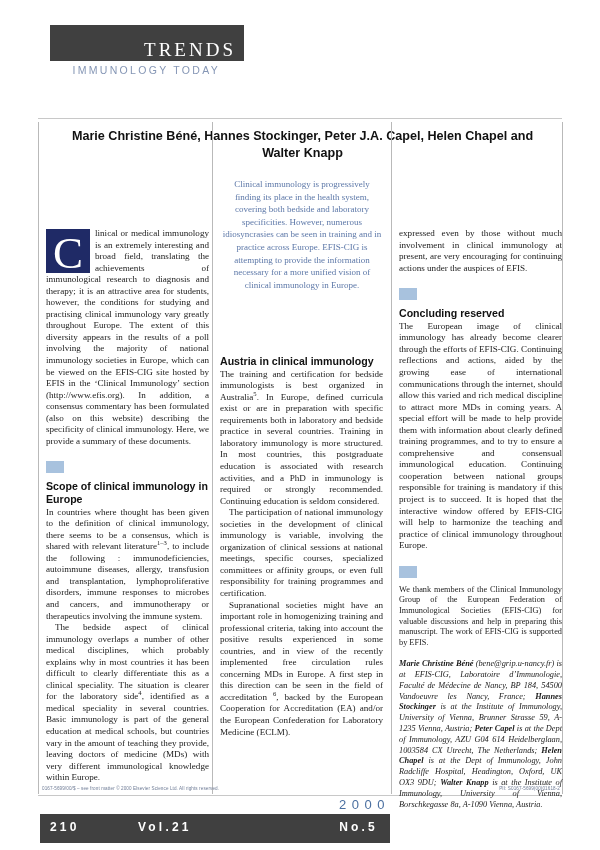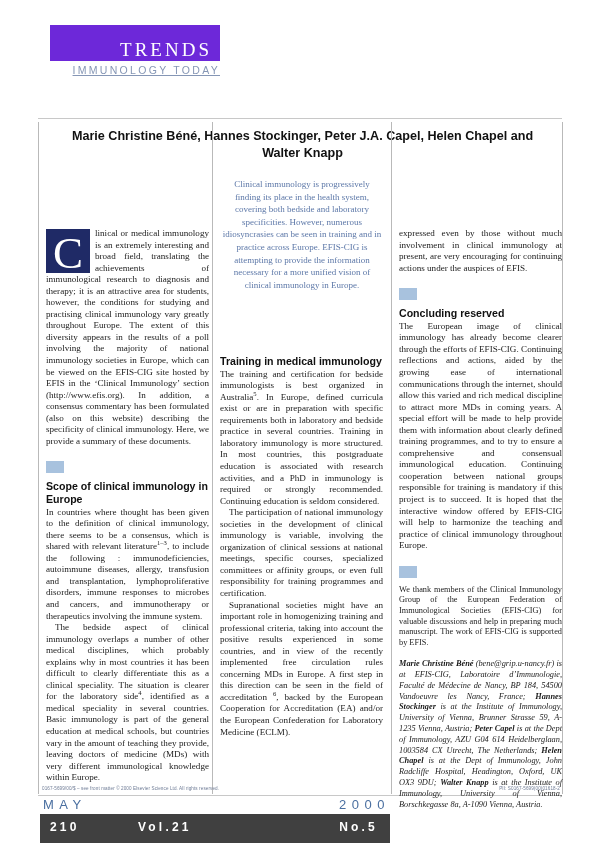--- a/index.html
+++ b/index.html
@@ -25,44 +25,43 @@
   }
 
   
   .masthead {
     position: absolute;
     left: 50px;
     top: 25px;
     width: 170px;
   }
   .brand-box {
-    background: #6d28d9;
+    background: #404040;
     height: 36px;
-    width: 170px;
+    width: 194px;
     position: relative;
   }
   .brand-word {
     position: absolute;
     right: 8px;
     bottom: 2px;
     color: #ffffff;
     font-family: "Liberation Serif", serif;
     font-size: 19px;
     letter-spacing: 3.0px;
     line-height: 1;
   }
   .brand-sub {
     margin-top: 3px;
     color: #8596b5;
     font-family: "Liberation Sans", sans-serif;
     font-size: 10.5px;
     letter-spacing: 2.3px;
     text-align: right;
     width: 170px;
-    text-decoration: underline;
   }
 
   
   .title {
     position: absolute;
     left: 40px;
     top: 96px;
     width: 525px;
     text-align: center;
     font-family: "Liberation Sans", sans-serif;
@@ -264,41 +263,40 @@
     <p><span class="dropcap"><span>C</span></span><span>linical or medical immunology is an extremely interesting and broad field, translating the achievements of immunological research to diagnosis and therapy; it is an attractive area for students, however, the conditions for studying and practising clinical immunology vary greatly throughout Europe. The extent of this diversity appears in the results of a poll involving the majority of national immunology societies in Europe, which can be viewed on the EFIS-CIG site hosted by EFIS in the ‘Clinical Immunology’ section (http://www.efis.org). In addition, a consensus commentary has been formulated (also on this website) describing the specificity of clinical immunology. Here, we provide a summary of these documents.</span></p>
     <div class="spacer-lg"></div>
     <div class="sqmark"></div>
     <div class="secthead">Scope of clinical immunology in Europe</div>
     <p><span>In countries where thought has been given to the definition of clinical immunology, there seems to be a consensus, which is shared with relevant literature</span><sup>1–3</sup><span>, to include the following :  immunodeficiencies, autoimmune diseases, allergy, transfusion and transplantation, lymphoproliferative disorders, immune responses to microbes and cancers, and immunotherapy or therapeutics involving the immune system.</span></p>
     <p><span>The bedside aspect of clinical immunology overlaps a number of other medical disciplines, which probably explains why in most countries it has been difficult to clearly differentiate this as a clinical speciality. The situation is clearer for the laboratory  side</span><sup>4</sup><span>, identified as a medical speciality in several countries. Basic immunology is part of the general education at medical schools, but countries vary in the amount of teaching they provide, leaving doctors of medicine (MDs) with very different immunological knowledge within Europe.</span></p>
   </div>
 
   <div class="col col2">
     <div style="height:175px"></div>
-    <div class="secthead">Training in medical immunology</div>
+    <div class="secthead">Austria in clinical immunology</div>
     <p><span>The training and certification for bedside immunologists is best organized in Australia</span><sup>5</sup><span>. In Europe, defined curricula exist or are in preparation with specific requirements both in laboratory and bedside practice in several countries. Training in laboratory immunology is more structured. In most countries, this postgraduate education is associated with research activities, and a PhD in immunology is required or strongly recommended. Continuing education is seldom considered.</span></p>
     <p><span>The participation of national immunology societies in the development of clinical immunology is variable, involving the organization of clinical sessions at national meetings, specific courses, specialized committees or affinity groups, or even full responsibility for training programmes and certification.</span></p>
     <p><span>Supranational societies might have an important role in homogenizing training and professional criteria, taking into account the positive results experienced in some countries, and in view of the recently implemented free circulation rules concerning MDs in Europe. A first step in this direction can be seen in the field of accreditation  </span><sup>6</sup><span>, backed by the European Cooperation for Accreditation (EA) and/or the European Confederation for Laboratory Medicine (ECLM).</span></p>
   </div>
 
   <div class="col col3">
     <p><span>expressed even by those without much involvement in clinical immunology at present, are very encouraging for continuing actions under the auspices of EFIS.</span></p>
     <div class="spacer-lg"></div>
     <div class="sqmark"></div>
     <div class="secthead">Concluding reserved</div>
     <p><span>The European image of clinical immunology has already become clearer through the efforts of EFIS-CIG. Continuing reflections and actions, aided by the growing ease of international communications through the internet, should allow this varied and rich medical discipline to attract more MDs in coming years. A special effort will be made to help provide them with information about clearly defined training programmes, and to try to ensure a comprehensive and consensual immunological education. Continuing cooperation between national groups responsible for training is mandatory if this project is to succeed. It is hoped that the interactive window offered by EFIS-CIG will help to harmonize the teaching and practice of clinical immunology throughout Europe.</span></p>
     <div class="spacer-lg"></div>
     <div class="sqmark"></div>
-    <div class="ack">We thank members of the Clinical Immunology Group of the European Federation of Immunological Societies (EFIS-CIG) for valuable discussions and help in preparing much manuscript. The work of EFIS-CIG is supported by EFIS.</div>
+    <div class="ack">We thank members of the Clinical Immunology Group of the European Federation of Immunological Societies (EFIS-CIG) for valuable discussions and help in preparing this manuscript. The work of EFIS-CIG is supported by EFIS.</div>
     <div class="addr"><b>Marie Christine Béné</b><span> (bene@grip.u-nancy.fr) is at EFIS-CIG, Laboratoire d’Immunologie, Faculté de Médecine de Nancy, BP 184, 54500 Vandoeuvre les Nancy, France; </span><b>Hannes Stockinger</b><span> is at the Institute of Immunology, University of Vienna, Brunner Strasse 59, A-1235 Vienna, Austria; </span><b>Peter Capel</b><span> is at the Dept of Immunology, AZU G04 614 Heidelberglaan, 1003584 CX Utrecht, The Netherlands; </span><b>Helen Chapel</b><span> is at the Dept of Immunology, John Radcliffe Hospital, Headington, Oxford, UK  OX3 9DU;  </span><b>Walter Knapp</b><span>  is at the Institute of Immunology, University of Vienna, Borschkegasse 8a, A-1090 Vienna, Austria.</span></div>
   </div>
 
   <div class="copyline">0167-5699/00/$ – see front matter © 2000 Elsevier Science Ltd. All rights reserved.</div>
   <div class="pii">PII: S0167-5699(00)01618-2</div>
-  <div class="dateline">MAY</div>
   <div class="yearline">2000</div>
   <div class="volbar">
     <span class="pg">210</span>
     <span class="vol">Vol.21</span>
     <span class="no">No.5</span>
   </div>
 
 </div>
 
 </body></html>

